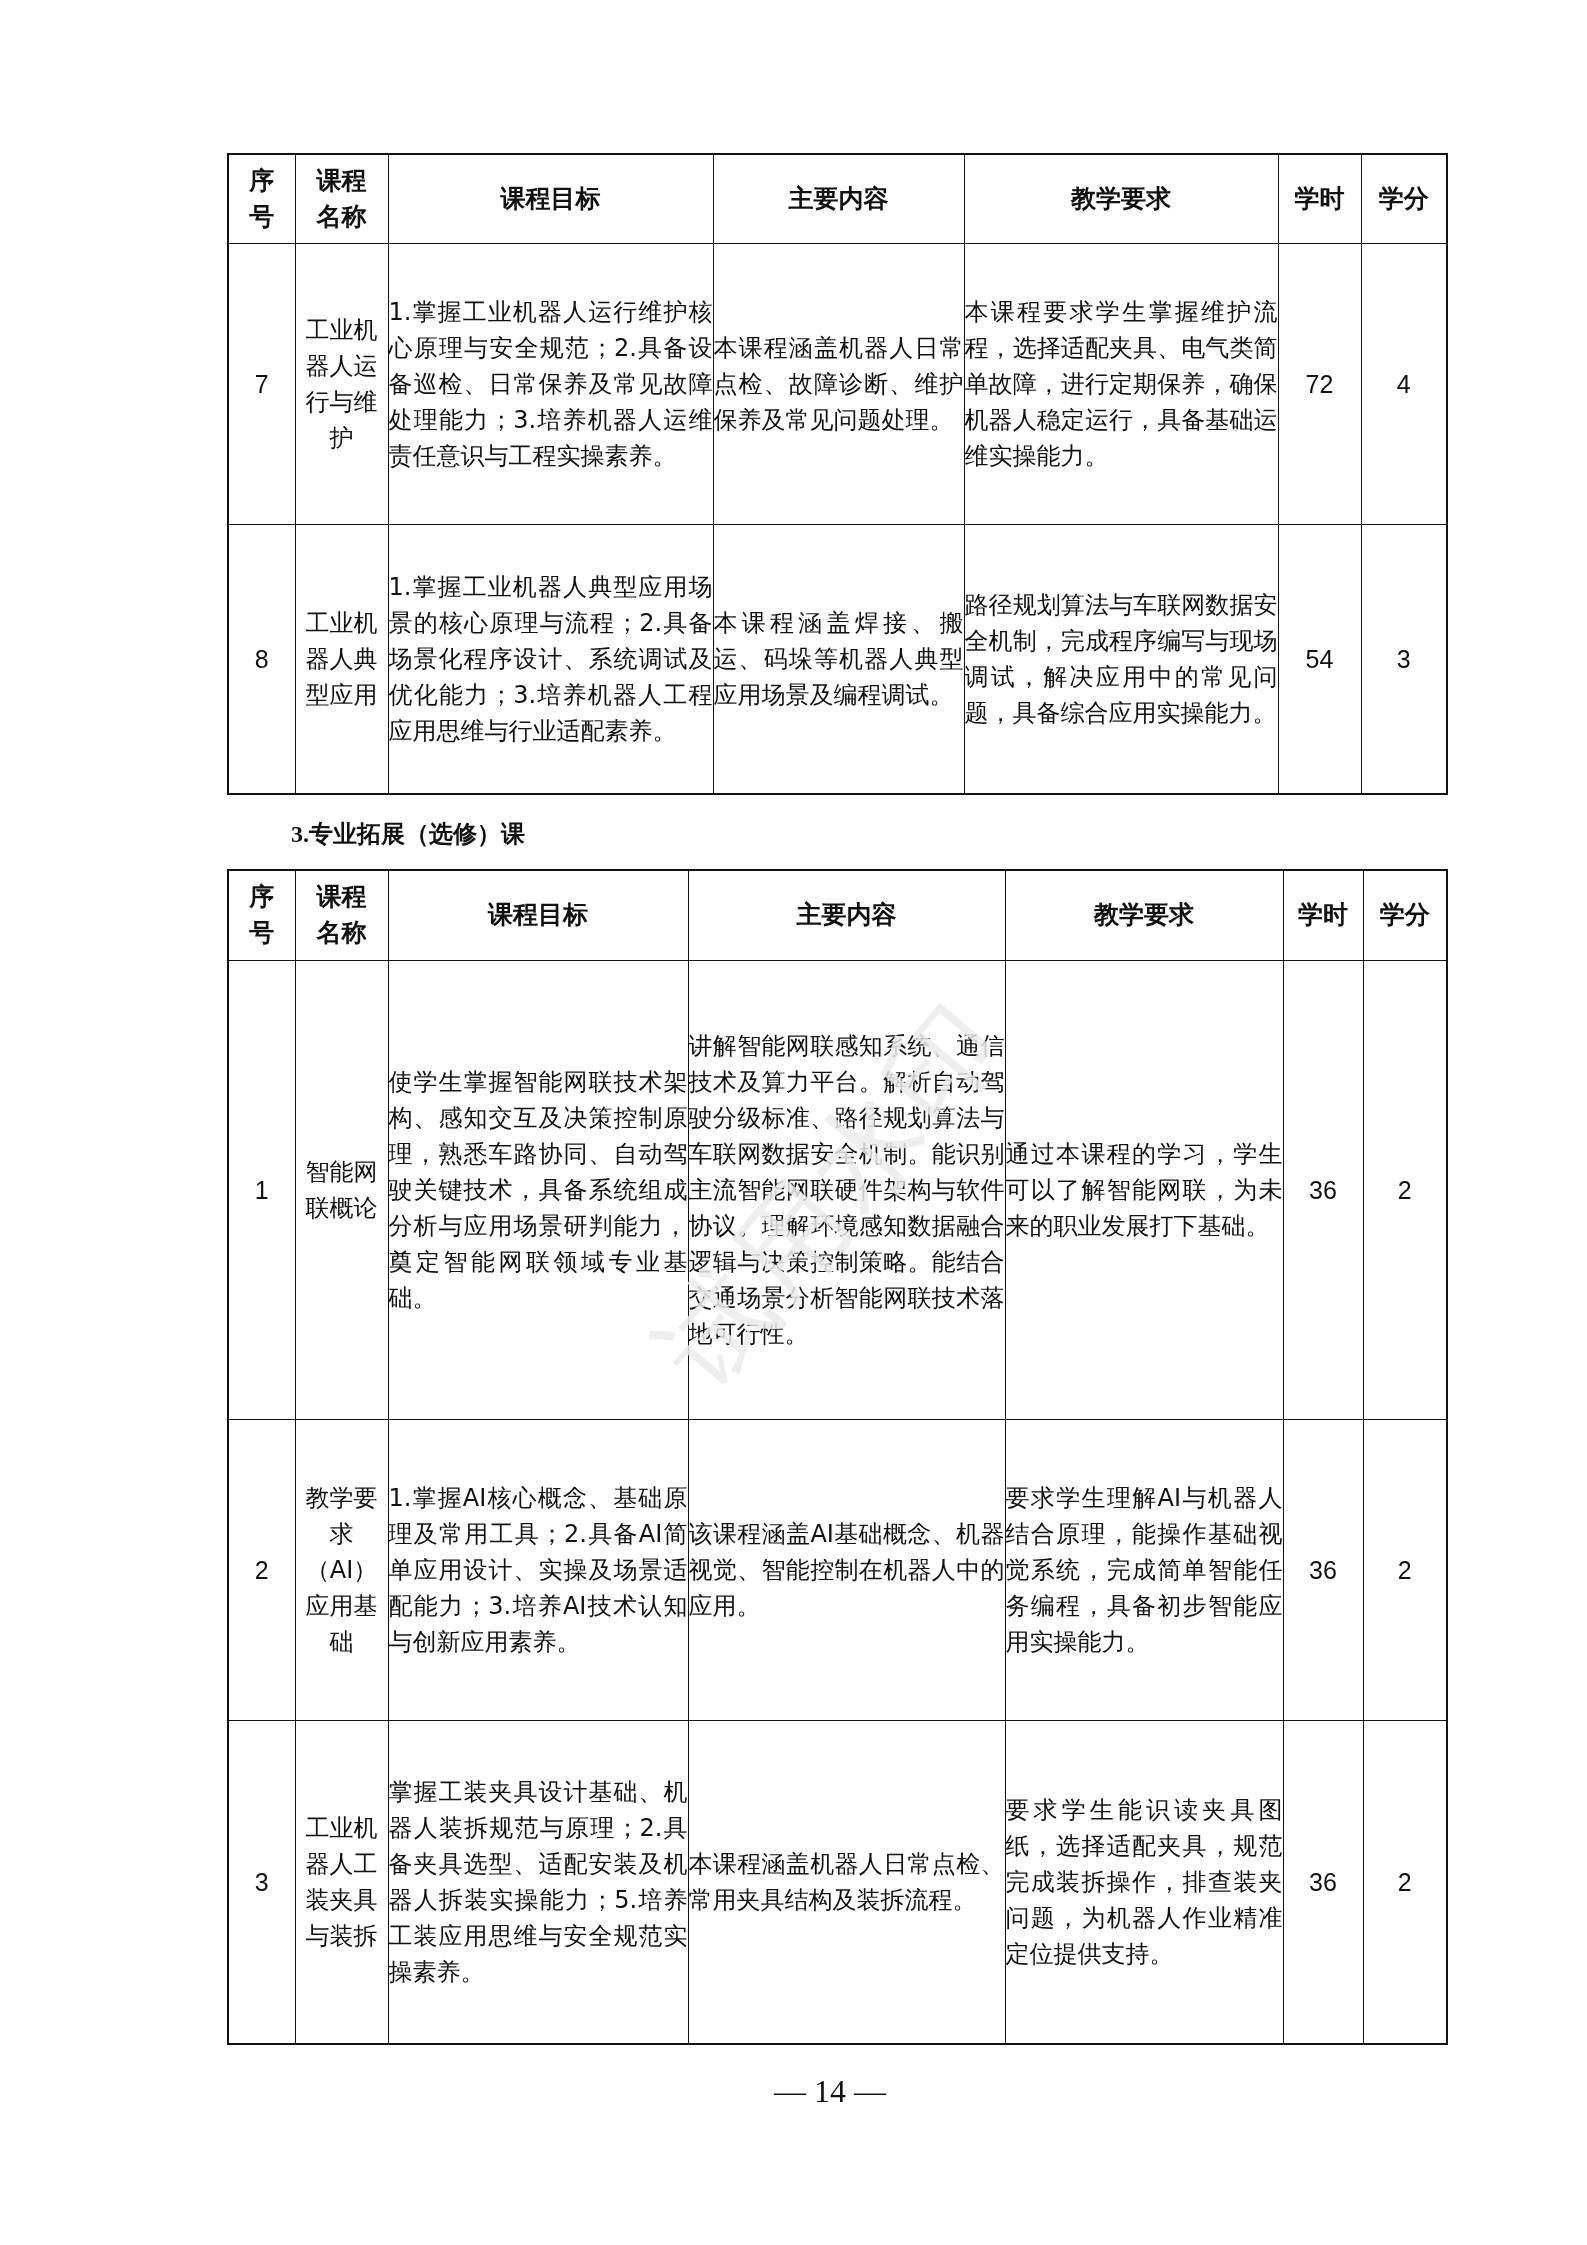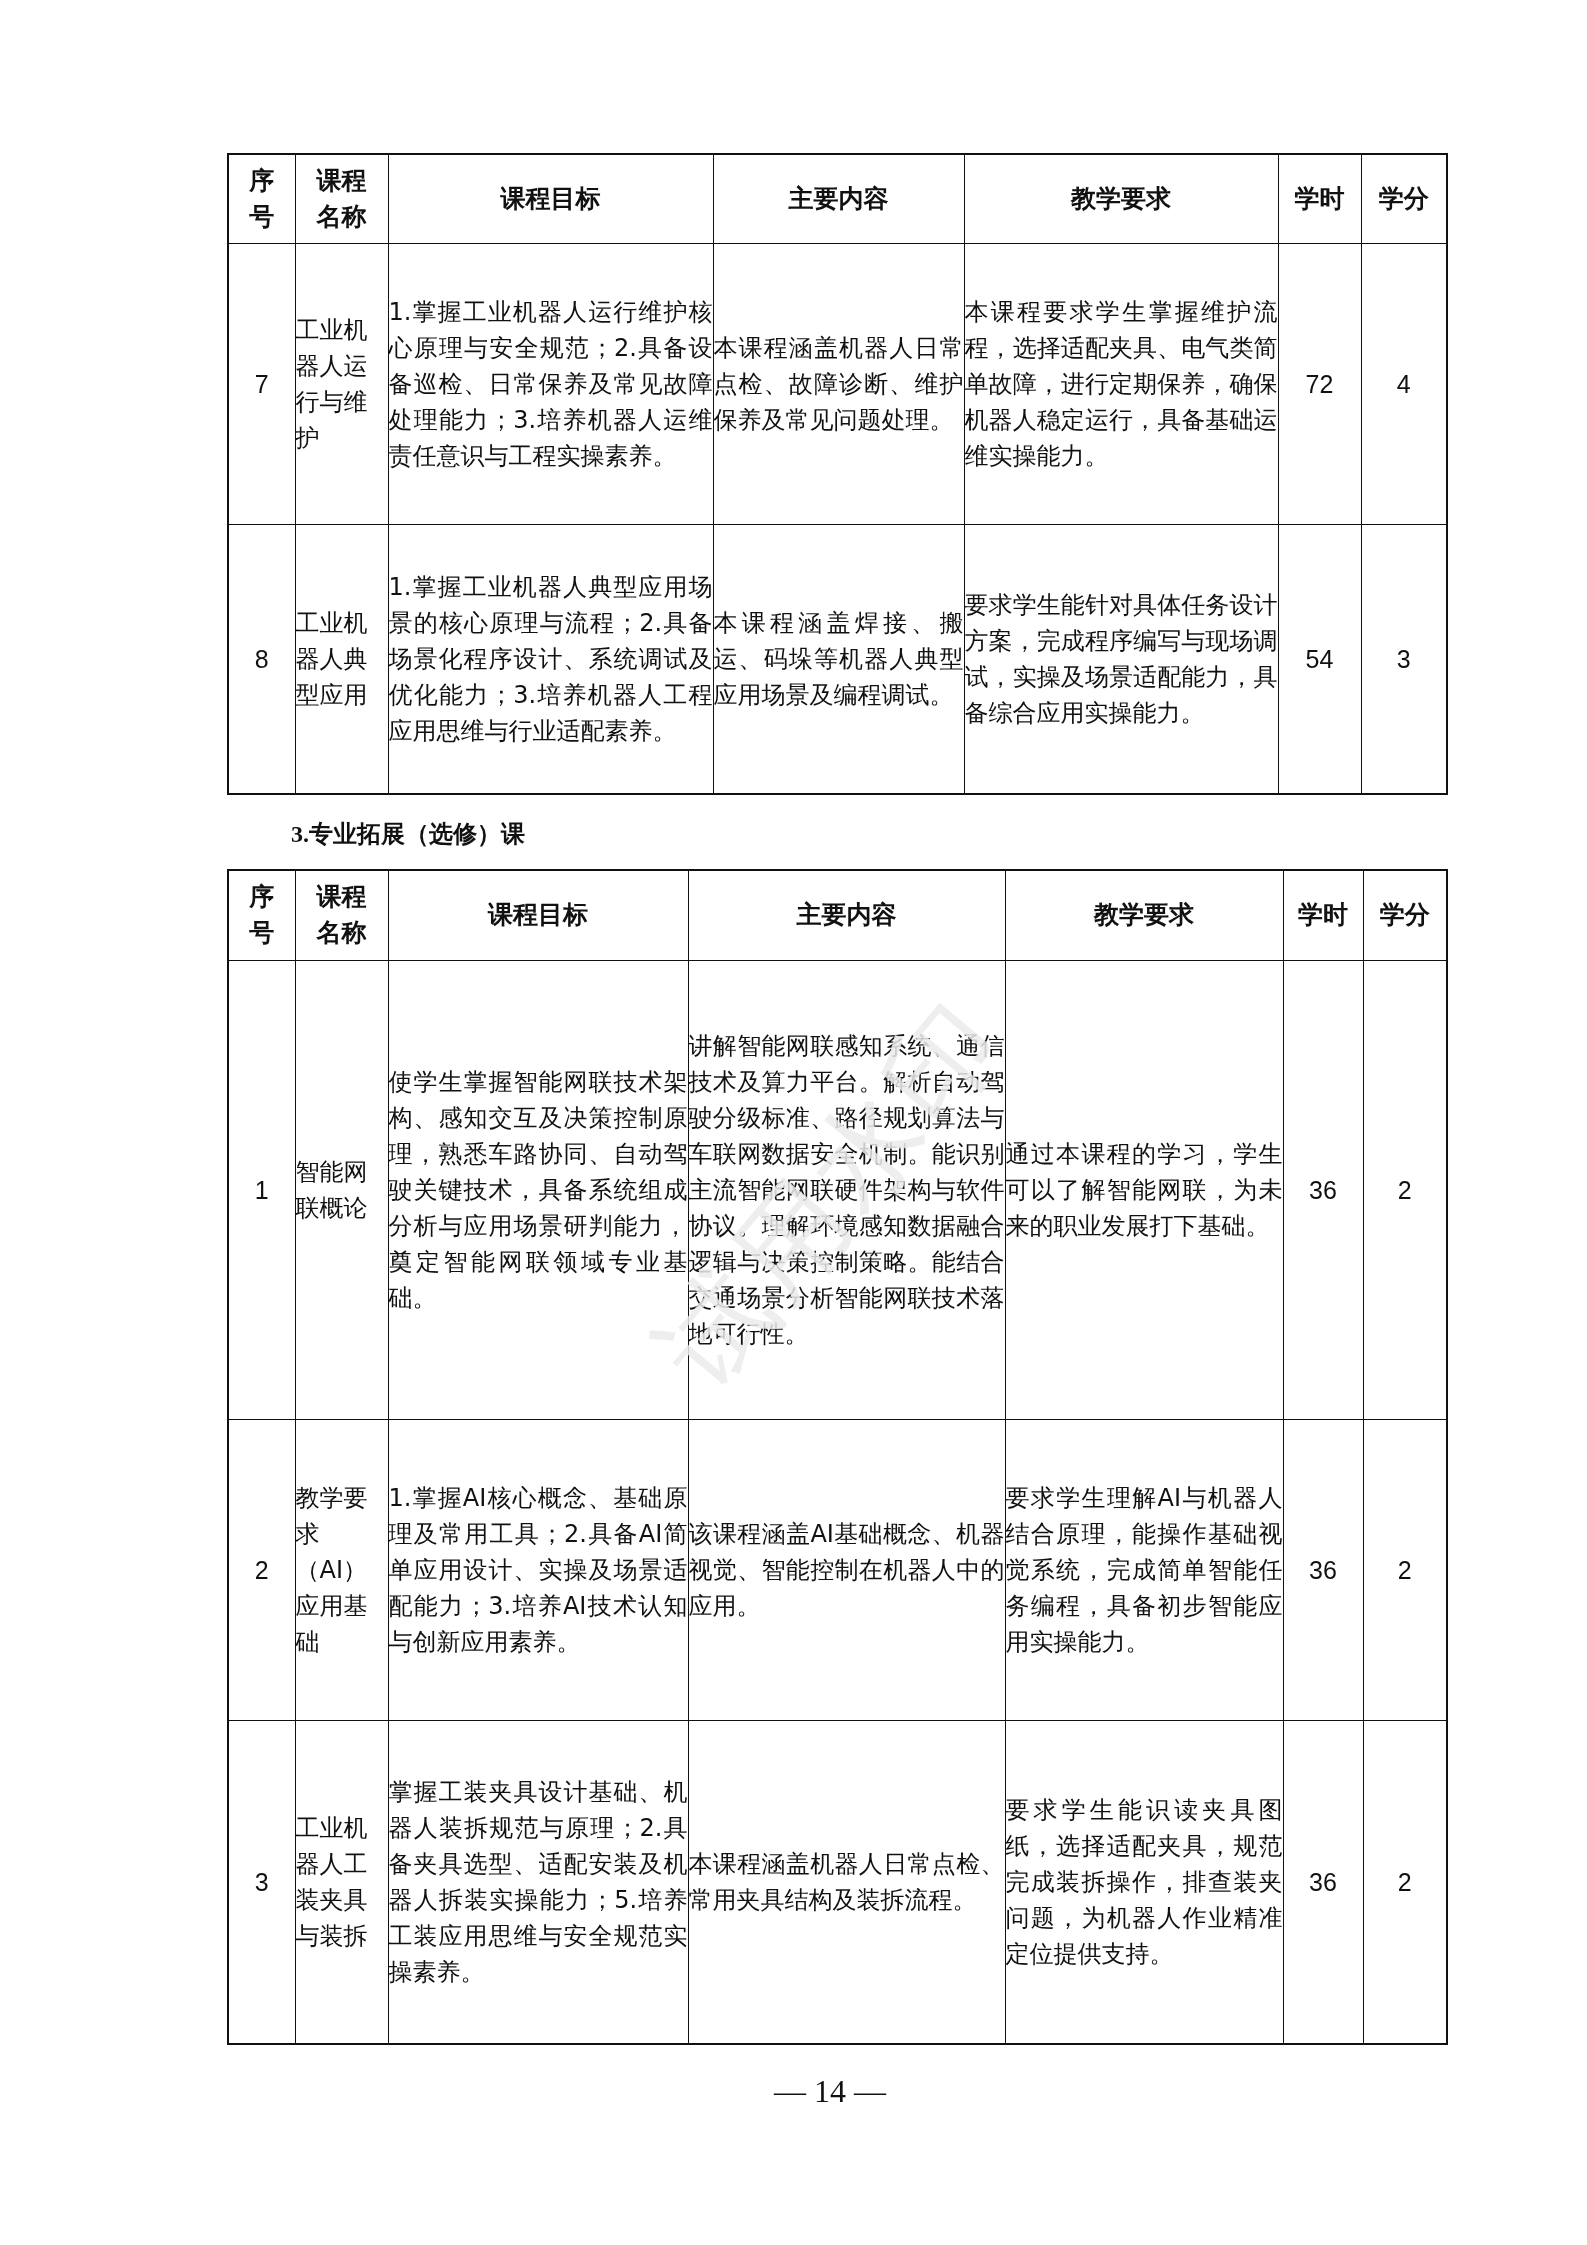--- a/index.html
+++ b/index.html
@@ -4,21 +4,21 @@
 <style>
   html, body { margin:0; padding:0; background:#ffffff; }
   body { width:1587px; height:2245px; position:relative; overflow:hidden;
          font-family:"DejaVu Sans","Liberation Sans",sans-serif; color:#111; }
   table.course { position:absolute; border-collapse:collapse; table-layout:fixed; }
   table.course td, table.course th { border:1.5px solid #111; padding:0; vertical-align:middle; }
   table.course { border:2.5px solid #111; }
   th { font-family:"DejaVu Serif","Liberation Serif",serif; font-weight:bold; font-size:25px; text-align:center; line-height:36px; }
   td { font-size:24px; line-height:36px; }
   td.num { text-align:center; font-family:"Liberation Sans",sans-serif; font-size:25px; }
-  td.name { text-align:left; padding:0 12px; }
+  td.name { text-align:center; padding:0 12px; }
   td.text { text-align:justify; padding:4px 14px 4px 16px; }
   td.credit { text-align:center; font-family:"Liberation Sans",sans-serif; font-size:25px;margin-left:23px; }
   .section-title { position:absolute; left:291px; top:818px; font-family:"Liberation Serif","DejaVu Serif",serif; font-weight:bold; font-size:24px; }
   .page-number { position:absolute; left:0; width:1660px; top:2073px; text-align:center; font-family:"Liberation Serif",serif; font-size:32px; }
   .watermark { position:absolute; left:600px; top:1120px; font-size:110px; color:rgba(235,235,235,0.85); transform:rotate(-50deg); letter-spacing:6px; pointer-events:none; font-family:"DejaVu Sans",sans-serif; }
 </style>
 </head>
 <body>
 
 <table class="course" style="left:227px; top:153px; width:1219px;">
@@ -48,21 +48,21 @@
     <td class="text">本课程涵盖机器人日常点检、故障诊断、维护保养及常见问题处理。</td>
     <td class="text">本课程要求学生掌握维护流程，选择适配夹具、电气类简单故障，进行定期保养，确保机器人稳定运行，具备基础运维实操能力。</td>
     <td class="credit">72</td>
     <td class="credit">4</td>
   </tr>
   <tr style="height:270px">
     <td class="num">8</td>
     <td class="name">工业机器人典型应用</td>
     <td class="text">1.掌握工业机器人典型应用场景的核心原理与流程；2.具备场景化程序设计、系统调试及优化能力；3.培养机器人工程应用思维与行业适配素养。</td>
     <td class="text">本课程涵盖焊接、搬运、码垛等机器人典型应用场景及编程调试。</td>
-    <td class="text">要求学生能针对具体任务设计方案，完成程序编写与现场调试，实操及场景适配能力，具备综合应用实操能力。</td>
+    <td class="text">路径规划算法与车联网数据安全机制，完成程序编写与现场调试，解决应用中的常见问题，具备综合应用实操能力。</td>
     <td class="credit">54</td>
     <td class="credit">3</td>
   </tr>
 </tbody>
   </table>
 
 <div class="section-title">3.专业拓展（选修）课</div>
 
 <table class="course" style="left:227px; top:869px; width:1219px;">
   <colgroup>

